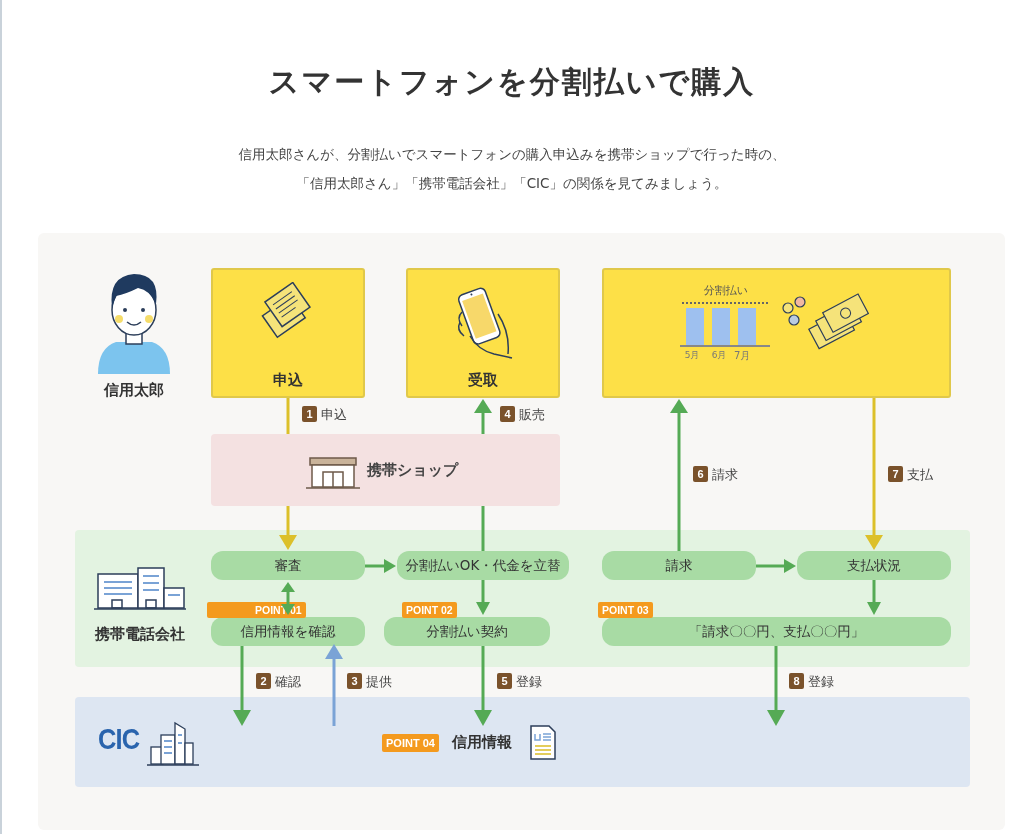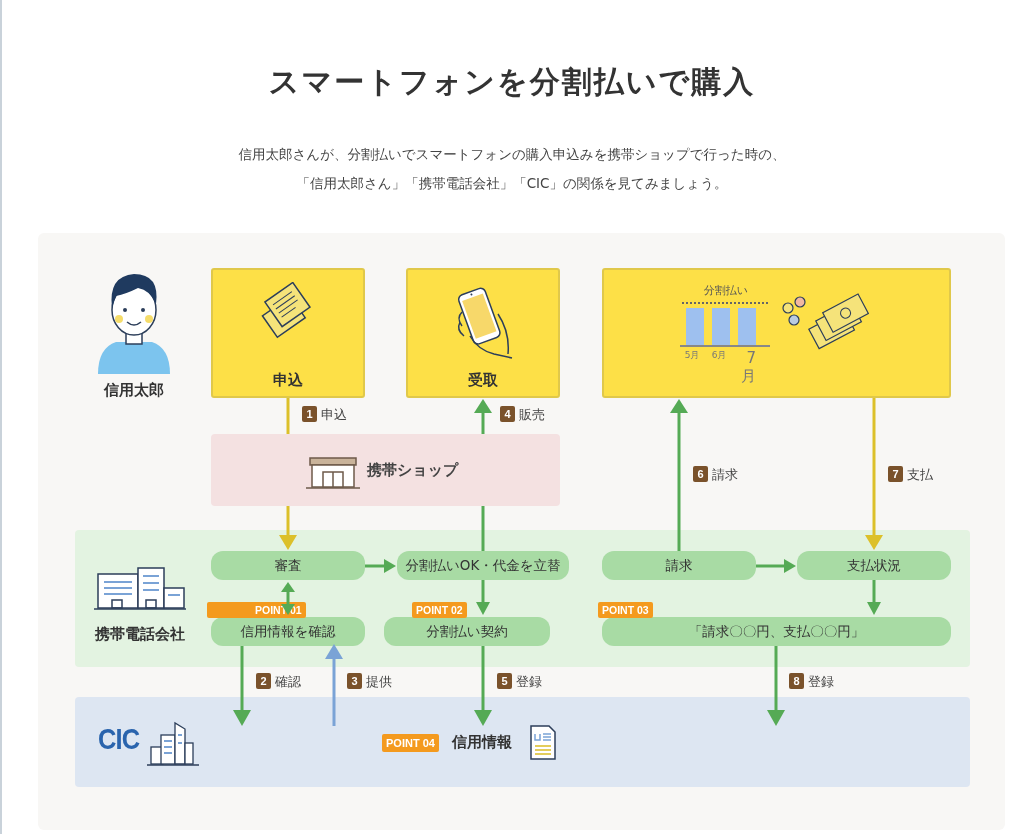--- a/index.html
+++ b/index.html
@@ -99,21 +99,21 @@
 
 <div class="card" style="left:602px;top:268px;width:349px;height:130px;">
   <div class="abs" style="left:80px;top:13px;width:84px;text-align:center;font-size:11px;color:#555;">分割払い</div>
   <div class="abs" style="left:78px;top:32px;width:86px;border-top:2px dotted #666;"></div>
   <div class="abs" style="left:82px;top:38px;width:18px;height:37px;background:#9ec0ef;"></div>
   <div class="abs" style="left:108px;top:38px;width:18px;height:37px;background:#9ec0ef;"></div>
   <div class="abs" style="left:134px;top:38px;width:18px;height:37px;background:#9ec0ef;"></div>
   <div class="abs" style="left:76px;top:75px;width:90px;border-top:2px solid #888;"></div>
   <div class="abs" style="left:78px;top:79px;width:20px;text-align:center;font-size:9px;color:#777;">5月</div>
   <div class="abs" style="left:104px;top:79px;width:22px;text-align:center;font-size:9px;color:#777;">6月</div>
-  <div class="abs" style="left:130px;top:79px;width:22px;text-align:right;font-size:15px;color:#777;">7月</div>
+  <div class="abs" style="left:130px;top:79px;width:22px;text-align:left;font-size:10px;color:#777;">7月</div>
   <span class="abs" style="left:176px;top:22px;">
     <svg width="96" height="60" viewBox="0 0 96 60">
       <circle cx="8" cy="16" r="5" fill="#f5e37a" stroke="#2c3e5a" stroke-width="1.2"></circle>
       <circle cx="20" cy="10" r="5" fill="#f2b8a0" stroke="#2c3e5a" stroke-width="1.2"></circle>
       <circle cx="14" cy="28" r="5" fill="#b9cbe0" stroke="#2c3e5a" stroke-width="1.2"></circle>
       <g transform="rotate(-28 60 32)">
         <rect x="30" y="22" width="40" height="22" fill="#f5e37a" stroke="#2c3e5a" stroke-width="1.2"></rect>
         <rect x="40" y="18" width="40" height="22" fill="#f5e37a" stroke="#2c3e5a" stroke-width="1.2"></rect>
         <rect x="50" y="14" width="40" height="22" fill="#f5e37a" stroke="#2c3e5a" stroke-width="1.2"></rect>
         <circle cx="70" cy="25" r="5" fill="none" stroke="#2c3e5a"></circle>
@@ -143,21 +143,21 @@
 
 <div class="gbox" style="left:211px;top:551px;width:154px;">審査</div>
 <div class="gbox" style="left:211px;top:617px;width:154px;">信用情報を確認</div>
 <div class="gbox" style="left:397px;top:551px;width:172px;">分割払いOK・代金を立替</div>
 <div class="gbox" style="left:384px;top:617px;width:166px;">分割払い契約</div>
 <div class="gbox" style="left:602px;top:551px;width:154px;">請求</div>
 <div class="gbox" style="left:797px;top:551px;width:154px;">支払状況</div>
 <div class="gbox" style="left:602px;top:617px;width:349px;">「請求〇〇円、支払〇〇円」</div>
 
 <div class="point" style="left:207px;top:602px;padding-left:48px;">POINT 01</div>
-<div class="point" style="left:412px;top:602px;">POINT 02</div>
+<div class="point" style="left:402px;top:602px;">POINT 02</div>
 <div class="point" style="left:598px;top:602px;">POINT 03</div>
 
 <div class="abs" style="left:98px;top:722px;font-family:'Liberation Sans',sans-serif;font-weight:bold;font-size:30px;color:#2a64ad;letter-spacing:-1px;transform:scaleX(0.85);transform-origin:left;">CIC</div>
 <span class="abs" style="left:147px;top:719px;">
   <svg width="52" height="48" viewBox="0 0 52 48">
     <rect x="4" y="28" width="12" height="17" fill="#fff" stroke="#2c3e5a" stroke-width="1.3"></rect>
     <rect x="14" y="16" width="14" height="29" fill="#fff" stroke="#2c3e5a" stroke-width="1.3"></rect>
     <path d="M28 45 L28 4 L38 10 L38 45 Z" fill="#fff" stroke="#2c3e5a" stroke-width="1.3"></path>
     <rect x="38" y="24" width="8" height="21" fill="#fff" stroke="#2c3e5a" stroke-width="1.3"></rect>
     <line x1="17" y1="22" x2="25" y2="22" stroke="#7aa3d6" stroke-width="2"></line>

